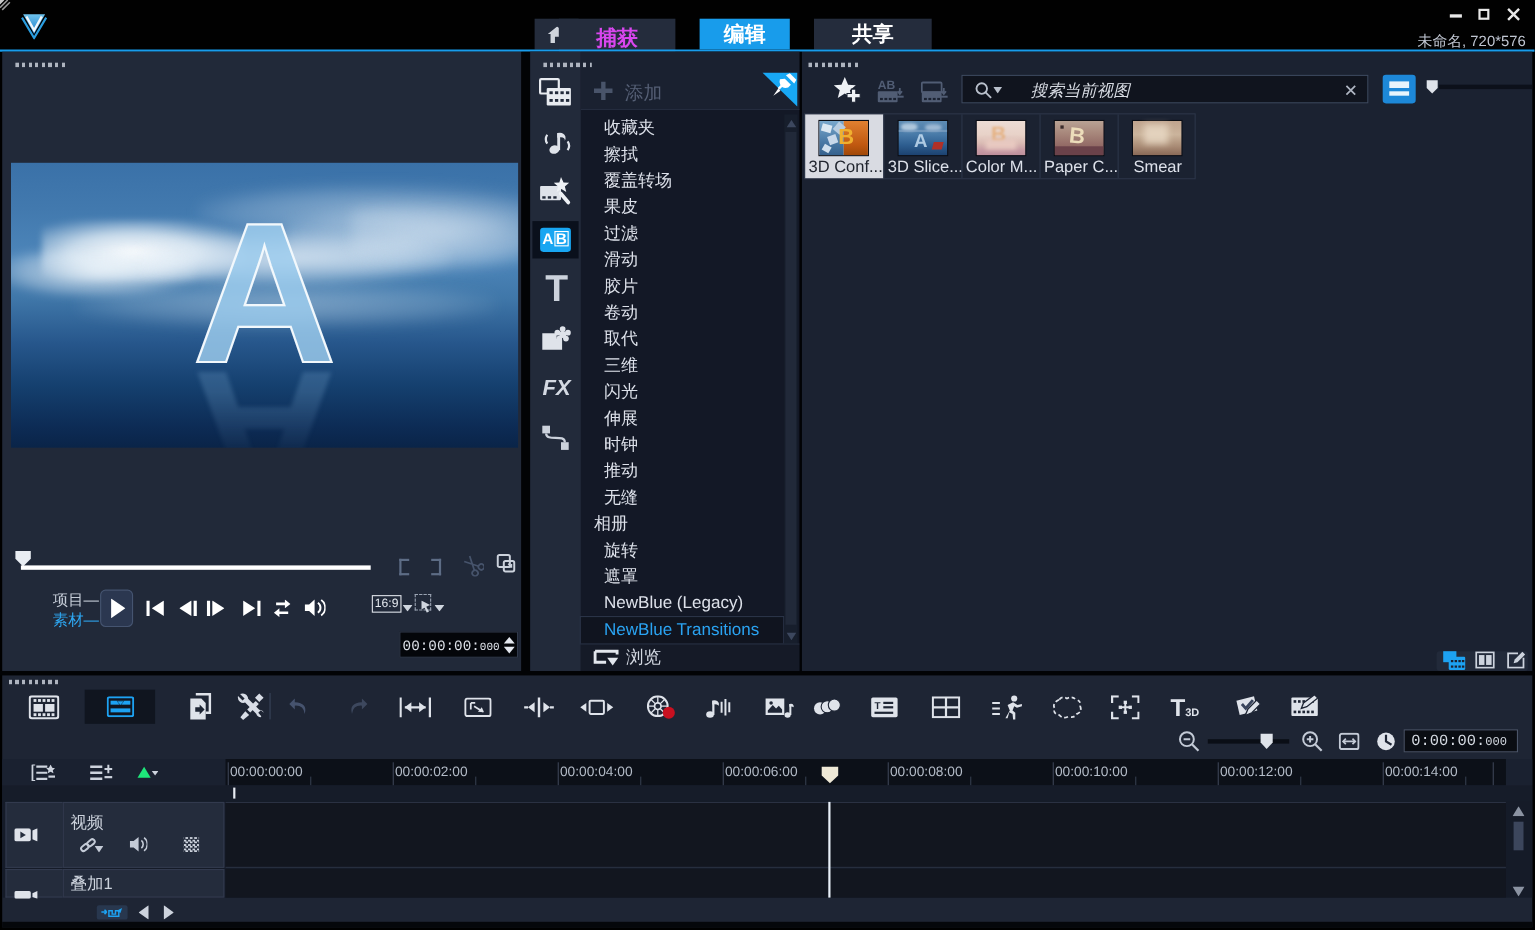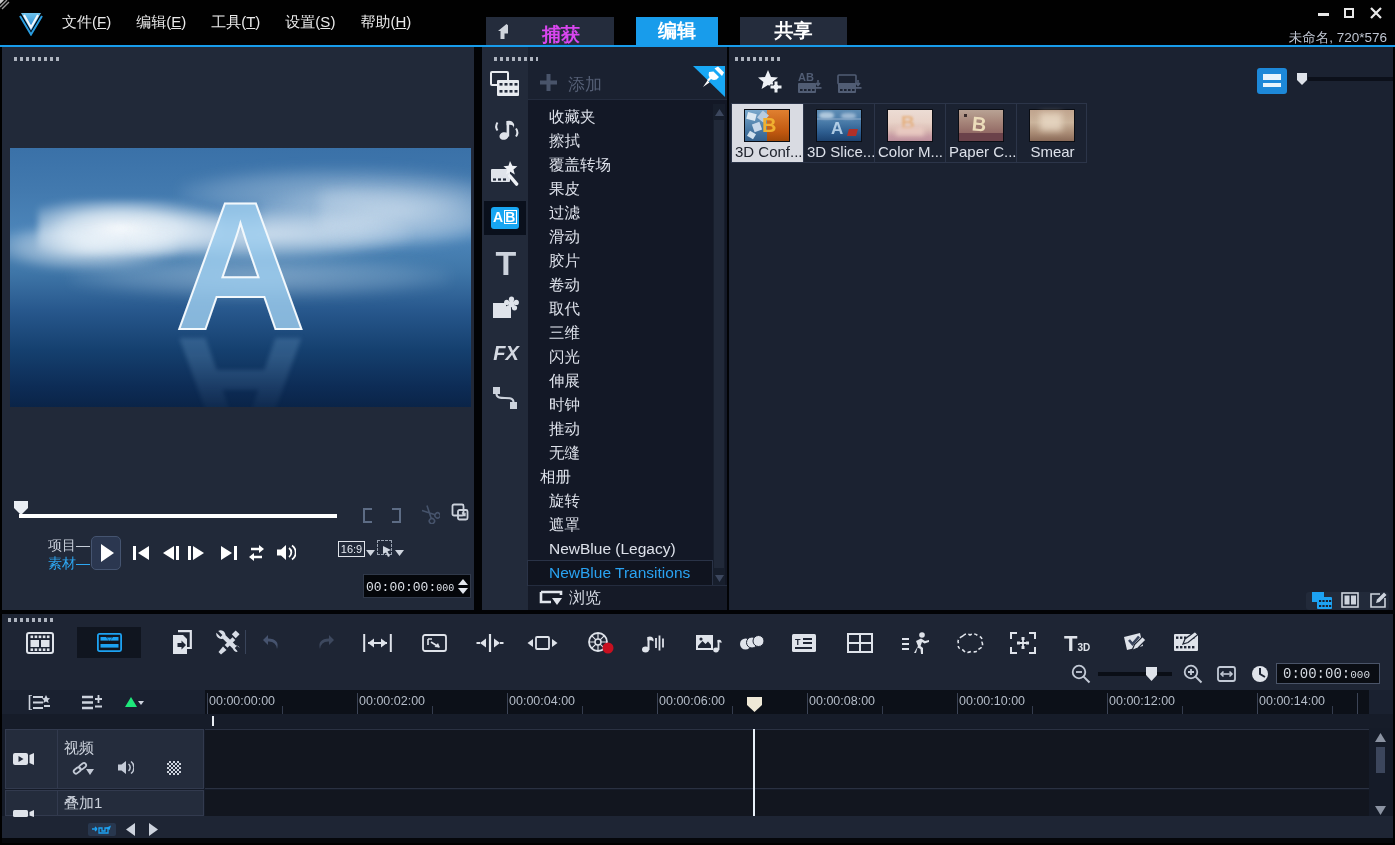--- a/index.html
+++ b/index.html
@@ -24,27 +24,20 @@
         </defs>
       <path d="M9 7 L29 7 L19 25 Z" fill="url(#lg)"></path>
       <path d="M8 10 L19 28.5 L30 10" fill="none" stroke="#2a9de0" stroke-width="2"></path>
       <path d="M12 9 L19 21.5 L26 9" fill="none" stroke="#f2f7fb" stroke-width="2.2"></path>
     </svg>
     <path></path>
     <svg class="abs" style="left:0px;top:0px;" width="10" height="10" viewBox="0 0 10 10">
       <path d="M0 3 L3 0 M0 7 L7 0 M2 9 L9 2" stroke="#9a9a9a" stroke-width="1.4"></path>
       <path d="M0 0 L4 0 L0 4 Z" fill="#c8c8c8"></path>
     </svg>
-    <div class="abs" style="left:62px;top:0;height:45px;display:flex;align-items:center;gap:25px;color:#e9e9e9;font-size:15px;">
-      <span>文件(<u>F</u>)</span>
-        <span>编辑(<u>E</u>)</span>
-        <span>工具(<u>T</u>)</span>
-        <span>设置(<u>S</u>)</span>
-        <span>帮助(<u>H</u>)</span>
-    </div>
     
     <div class="abs" style="left:486px;top:17px;width:40px;height:28px;background:#242c3c;display:flex;align-items:center;justify-content:center;">
       <svg width="17" height="15" viewBox="0 0 17 15">
           <path d="M8.5 0 L17 7 L14.5 7 L14.5 15 L10.5 15 L10.5 9.5 L6.5 9.5 L6.5 15 L2.5 15 L2.5 7 L0 7 Z" fill="#cfd4dc"></path>
         </svg>
     </div>
     <div class="abs" style="left:508px;top:17px;width:106px;height:36px;background:#242c3c;color:#d946ef;font-size:19px;font-weight:bold;display:flex;align-items:center;justify-content:center;">捕获</div>
     <div class="abs" style="left:636px;top:17px;width:82px;height:28px;background:#189ceb;color:#fff;font-size:19px;font-weight:bold;display:flex;align-items:center;justify-content:center;">编辑</div>
     <div class="abs" style="left:740px;top:17px;width:107px;height:28px;background:#242c3c;color:#fff;font-size:19px;font-weight:bold;display:flex;align-items:center;justify-content:center;">共享</div>
     
@@ -298,20 +291,33 @@
       <g fill="#1b2231">
           <rect x="3" y="18" width="2.6" height="2"></rect>
           <rect x="7" y="18" width="2.6" height="2"></rect>
           <rect x="11" y="18" width="2.6" height="2"></rect>
           <rect x="15" y="18" width="2.6" height="2"></rect>
         </g>
       <path d="M21 9 L21 14 M19 12 L21 14.5 L23 12" stroke="#515d74" stroke-width="1.6" fill="none"></path>
       <rect x="18.5" y="16" width="6" height="1.8" fill="#515d74"></rect>
     </svg>
 
+    <div class="abs" style="left:145px;top:21px;width:370px;height:26px;background:#10141e;border:1px solid #3e4a60;">
+      <svg class="abs" style="left:11px;top:5px;" width="16" height="16" viewBox="0 0 16 16">
+          <circle cx="6.5" cy="6.5" r="4.8" fill="none" stroke="#b9c0cc" stroke-width="1.7"></circle>
+          <path d="M10 10 L15 15" stroke="#b9c0cc" stroke-width="1.7"></path>
+        </svg>
+      <svg class="abs" style="left:28px;top:10px;" width="8" height="6" viewBox="0 0 8 6">
+          <path d="M0 0 L8 0 L4 6 Z" fill="#b9c0cc"></path>
+        </svg>
+      <div class="abs" style="left:62px;top:4px;color:#d8dce4;font-size:15px;font-style:italic;">搜索当前视图</div>
+      <svg class="abs" style="left:348px;top:8px;" width="10" height="10" viewBox="0 0 10 10">
+          <path d="M1 1 L9 9 M9 1 L1 9" stroke="#aeb5c2" stroke-width="1.6"></path>
+        </svg>
+    </div>
 
     <div class="abs" style="left:528px;top:21px;width:30px;height:26px;background:#1d88d8;border-radius:3px;">
       <div class="abs" style="left:6px;top:6px;width:18px;height:6px;background:#e8f4fc;"></div>
       <div class="abs" style="left:6px;top:15px;width:18px;height:4px;background:#e8f4fc;"></div>
     </div>
 
     <svg class="abs" style="left:567px;top:25px;" width="12" height="14" viewBox="0 0 12 14">
         <path d="M1 1 L11 1 L11 8 L6 13 L1 8 Z" fill="#dfe3ea"></path>
       </svg>
     <div class="abs" style="left:579px;top:30px;width:85px;height:4px;background:#0c101a;"></div>

